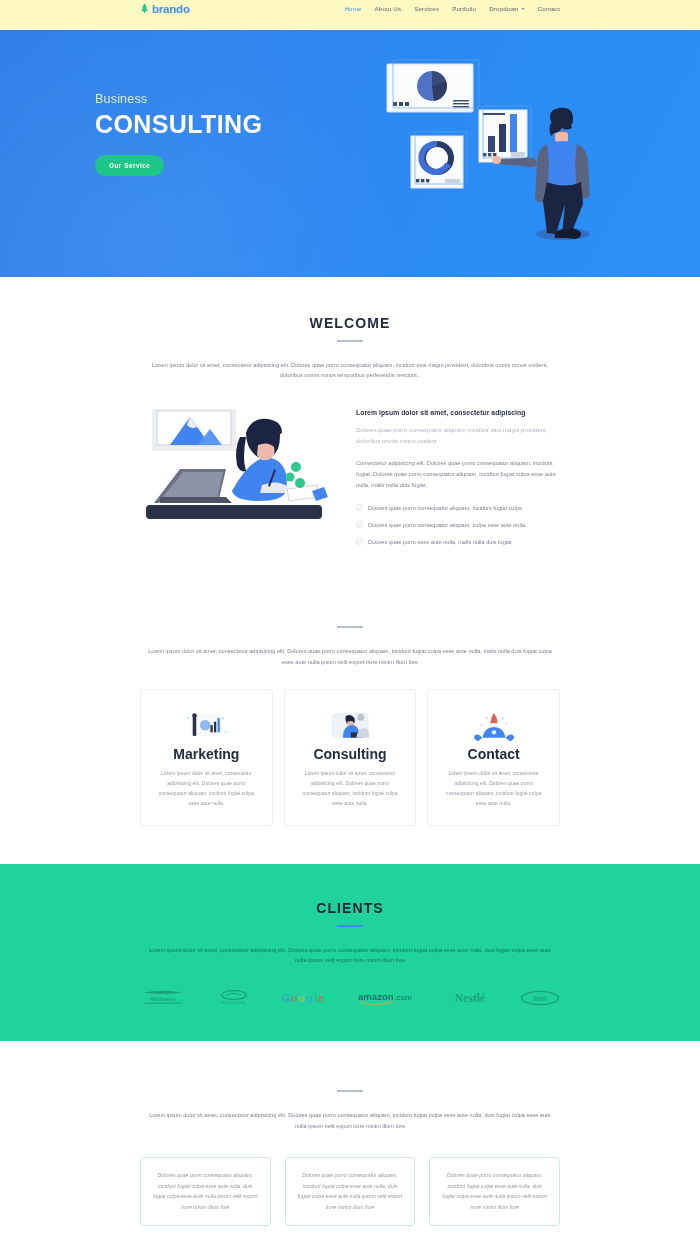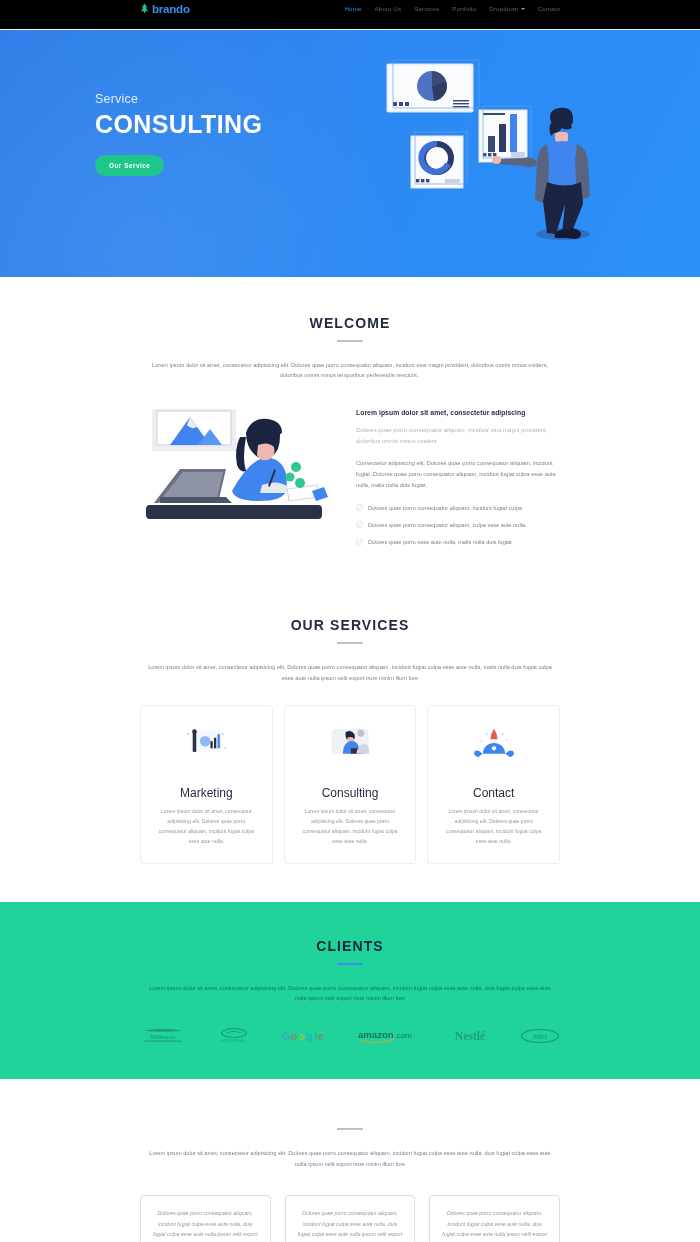--- a/index.html
+++ b/index.html
@@ -7,21 +7,21 @@
   body {
     font-family:"Liberation Sans", sans-serif;
     background:#ffffff;
     color:#3f4451;
     -webkit-font-smoothing:antialiased;
   }
   .page { width:700px; position:relative; overflow:hidden; }
 
   
   .header {
-    height:30px; background:#000000; display:flex; align-items:center;
+    height:30px; background:#fef9c3; display:flex; align-items:center;
     padding:0 140px 12px 140px; justify-content:space-between;
     border-bottom:1px solid #f4f4f6;
   }
   .logo { display:flex; align-items:center; gap:3px; }
   .logo-icon { width:9px; height:11px; display:block; }
   .logo-text { font-size:11.5px; font-weight:700; color:#3a8ef0; letter-spacing:-0.2px; }
   .nav { display:flex; align-items:center; gap:13px; }
   .nav-item {
     font-size:6.2px; color:#5b6171; letter-spacing:0.15px; white-space:nowrap;
     display:flex; align-items:center; gap:2px; cursor:pointer;
@@ -79,21 +79,21 @@
   }
   .chk { width:7px;height:7px;flex:none; }
 
   
   .cards { display:flex; gap:11px; margin-top:22px; }
   .card {
     flex:1; background:#fff; border:1px solid #eceef2; border-radius:3px;
     padding:18px 12px 16px; text-align:center;
   }
   .card-art { height:38px; display:flex; align-items:center; justify-content:center; }
-  .card-title { font-size:12px; font-weight:400; color:#242b42; margin-top:24px; }
+  .card-title { font-size:14px; font-weight:700; color:#242b42; margin-top:0; }
   .card-text { font-size:5.1px; color:#9499a7; line-height:1.95; margin-top:7px; }
 
   
   .clients { background:#1fd39a; padding:36px 0 32px; }
   .clients .sec-title { color:#14243a; }
   .clients .sec-rule { background:#3a8ef0; }
   .clients .sec-lead { color:#14604a; opacity:.82; }
   .logos { display:flex; align-items:center; justify-content:space-between; margin-top:22px; }
   .logo-cell { opacity:.30; display:flex; align-items:center; justify-content:center; height:22px; }
   .logo-cell.google { opacity:.5; }
@@ -139,21 +139,21 @@
       </span>
       <span class="nav-item">
           <span>Contact</span>
         </span>
     </div>
   </div>
 
   <div class="hero">
     <div class="hero-inner">
       <div class="hero-copy">
-        <div class="hero-sub">Service</div>
+        <div class="hero-sub">Business</div>
         <div class="hero-title">CONSULTING</div>
         <button class="hero-btn">Our Service</button>
       </div>
 
       <svg class="hero-art" viewBox="0 0 240 200">
 
         <rect x="12" y="12" width="86" height="48" rx="1" fill="#f2f4f8" stroke="#dfe5ef"></rect>
         <rect x="14" y="14" width="82" height="44" fill="#fafbfd"></rect>
         <circle cx="57" cy="34" r="15" fill="#4f72c4"></circle>
         <path d="M57 34 L57 19 A15 15 0 0 1 71 29 Z" fill="#3a4a78"></path>
@@ -260,21 +260,20 @@
               <span>Dolores quae porro esse aute nulla, malis nulla duis fugiat</span>
             </li>
           </ul>
         </div>
       </div>
     </div>
   </div>
 
   <div class="section" style="padding-top:24px;">
     <div class="wrap">
-      <div class="sec-title">OUR SERVICES</div>
       <div class="sec-rule"></div>
       <div class="sec-lead">Lorem ipsum dolor sit amet, consectetur adipisicing elit. Dolores quae porro consequatur aliquam, incidunt fugiat culpa esse aute nulla, malis nulla duis fugiat culpa esse aute nulla ipsum velit export irure minim illum fore</div>
 
       <div class="cards">
         <div class="card">
           <div class="card-art">
             <svg viewBox="0 0 70 40" width="62" height="36">
               <rect x="18" y="6" width="34" height="24" fill="#f6f8fb"></rect>
               <path d="M20 30 l0 -22 l4 0 l0 22z" fill="#2b3248"></path>
               <circle cx="22" cy="7" r="2.6" fill="#2b3248"></circle>

